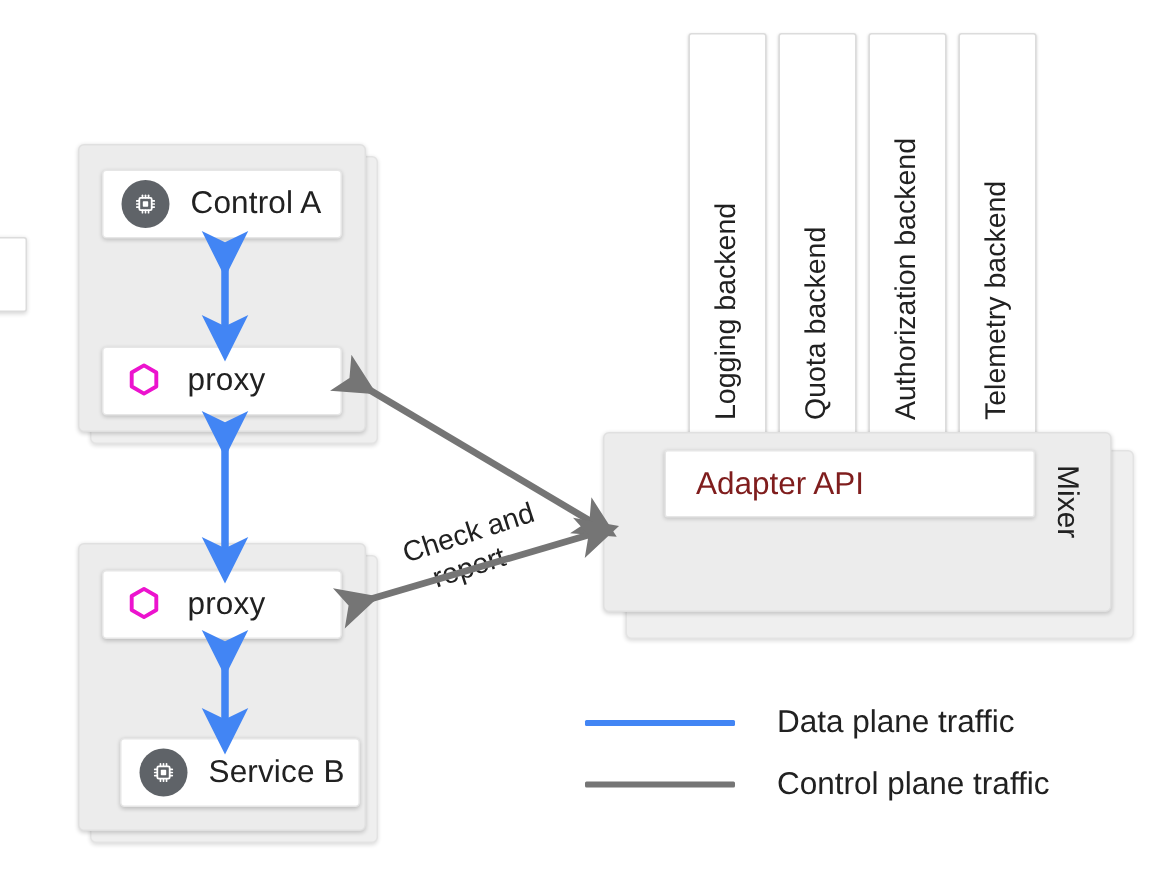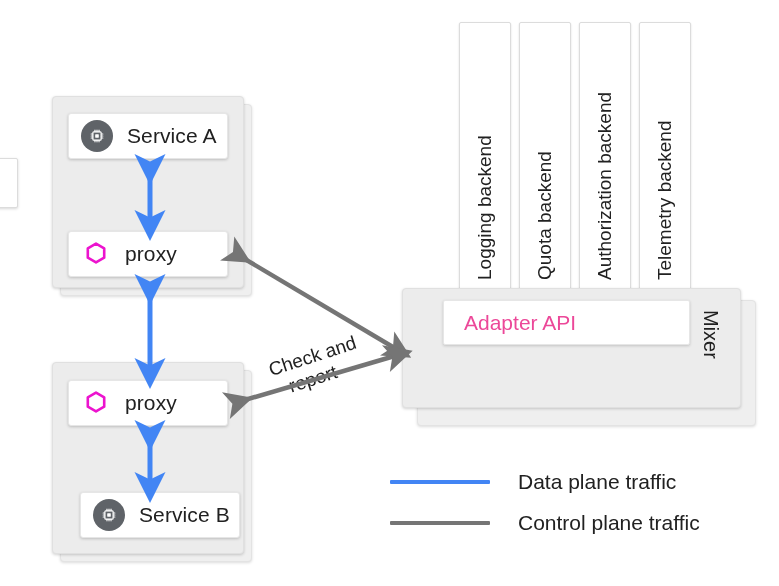--- a/index.html
+++ b/index.html
@@ -110,21 +110,21 @@
     border: 1px solid #e6e6e6;
     border-radius: 2px;
     box-shadow: 0 1px 3px rgba(0,0,0,0.18);
     display: flex;
     align-items: center;
     box-sizing: border-box;
     padding-left: 20px;
   }
   .adapter-box span {
     font-size: 21px;
-    color: #ec4899;
+    color: #7f1d1d;
   }
 
   
   #arrows {
     position: absolute;
     left: 0; top: 0;
     width: 779px;
     height: 586px;
     pointer-events: none;
   }
@@ -192,21 +192,21 @@
           <line x1="14.7" y1="17.7" x2="14.7" y2="19.8"></line>
           <line x1="4.2" y1="9.3" x2="6.3" y2="9.3"></line>
           <line x1="4.2" y1="12" x2="6.3" y2="12"></line>
           <line x1="4.2" y1="14.7" x2="6.3" y2="14.7"></line>
           <line x1="17.7" y1="9.3" x2="19.8" y2="9.3"></line>
           <line x1="17.7" y1="12" x2="19.8" y2="12"></line>
           <line x1="17.7" y1="14.7" x2="19.8" y2="14.7"></line>
         </g>
       </svg>
     </span>
-    <span class="card-label">Service A</span>
+    <span class="card-label">Control A</span>
   </div>
 
   <div class="card" style="left:68px; top:231px; width:160px; height:46px; padding-left:12px;">
     <span class="hex-icon">
       <svg width="28" height="28" viewBox="0 0 28 28" aria-hidden="true">
         <polygon points="14,3.6 22.2,8.3 22.2,17.7 14,22.4 5.8,17.7 5.8,8.3" fill="none" stroke="#EC13CE" stroke-width="2.6" stroke-linejoin="round"></polygon>
       </svg>
     </span>
     <span class="card-label">proxy</span>
   </div>

